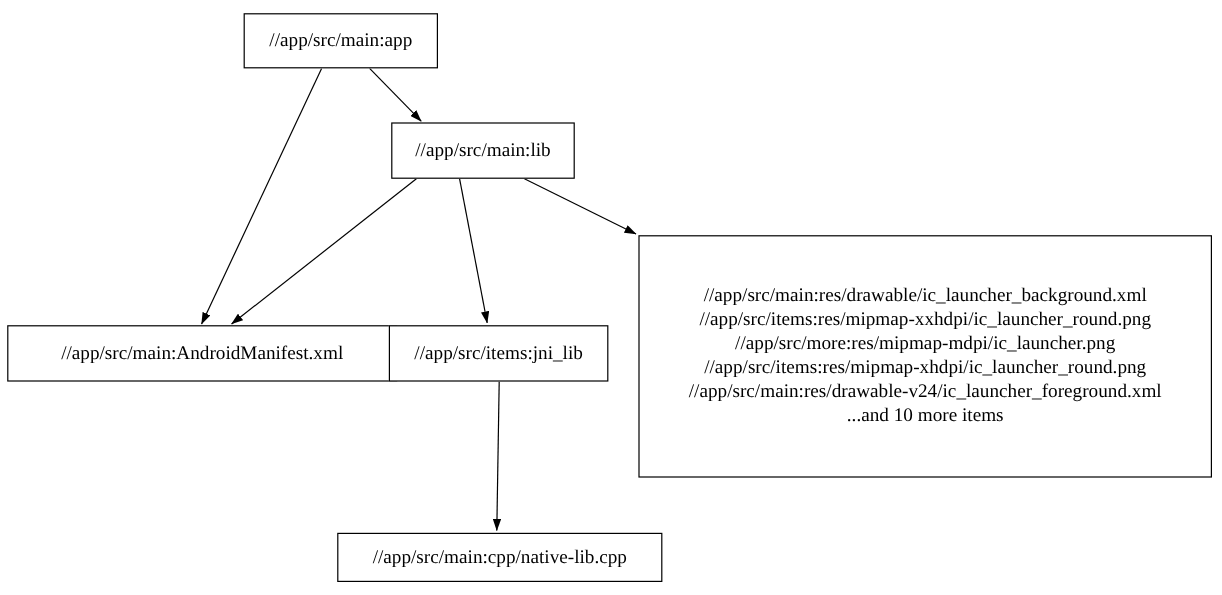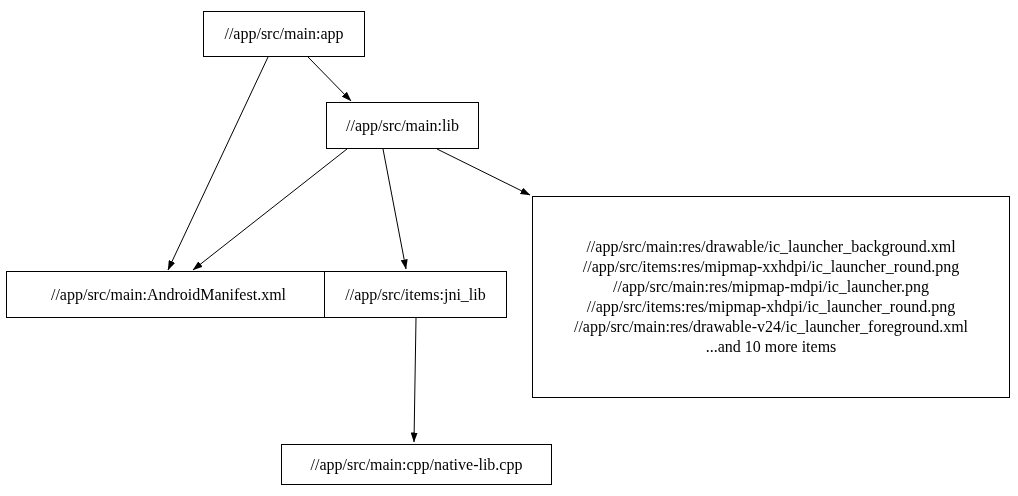--- a/index.html
+++ b/index.html
@@ -79,21 +79,21 @@
     <span>//app/src/main:AndroidManifest.xml</span>
   </div>
 
   <div class="node node-jni">
     <span>//app/src/items:jni_lib</span>
   </div>
 
   <div class="node node-res node-multi">
     <div>//app/src/main:res/drawable/ic_launcher_background.xml</div>
     <div>//app/src/items:res/mipmap-xxhdpi/ic_launcher_round.png</div>
-    <div>//app/src/main:res/mipmap-mdpi/ic_launcher.png</div>
+    <div>//app/src/more:res/mipmap-mdpi/ic_launcher.png</div>
     <div>//app/src/items:res/mipmap-xhdpi/ic_launcher_round.png</div>
     <div>//app/src/main:res/drawable-v24/ic_launcher_foreground.xml</div>
     <div>...and 10 more items</div>
   </div>
 
   <div class="node node-native">
     <span>//app/src/main:cpp/native-lib.cpp</span>
   </div>
 
 </div>

